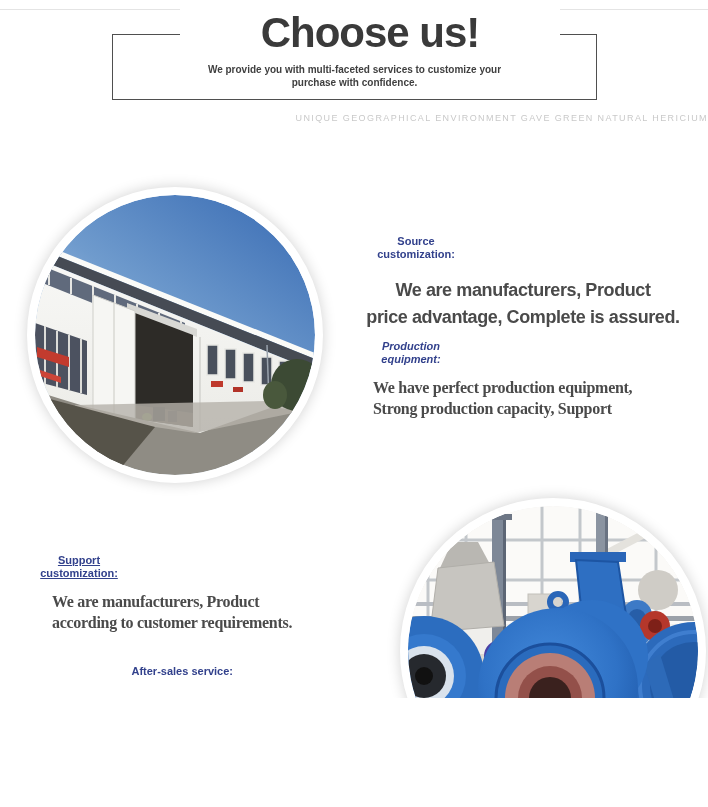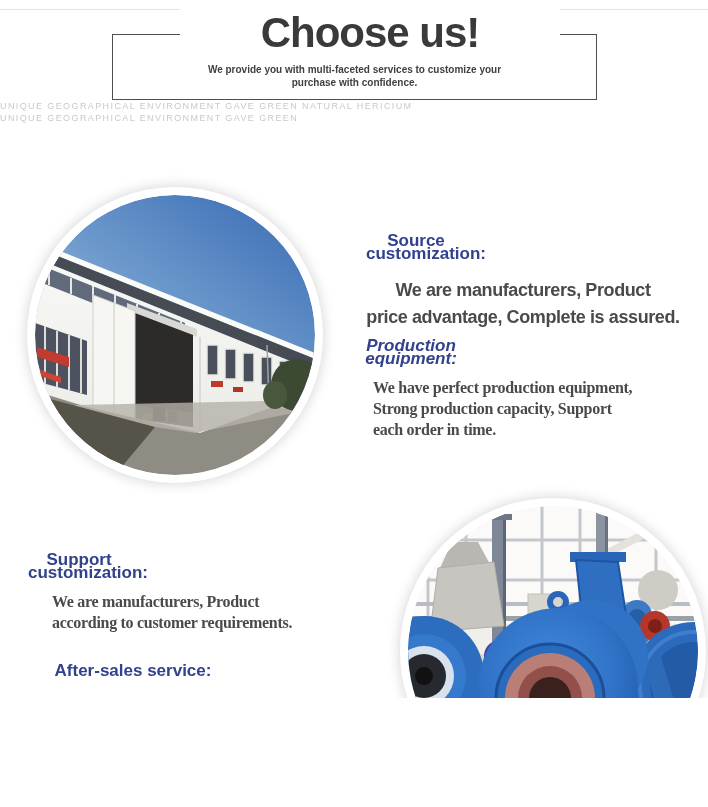--- a/index.html
+++ b/index.html
@@ -19,40 +19,40 @@
     position:absolute; left:180px; top:0; width:380px; height:58px;
     background:#fff; text-align:center; line-height:58px;
     font-size:42px; font-weight:bold; letter-spacing:-1px;
     color:var(--heading-text,#3a3a3a); z-index:2;
   }
   .subtitle {
     position:absolute; left:112px; top:59px; width:485px; text-align:center;
     font-size:10px; font-weight:bold; color:#3f3f3f; line-height:13px; z-index:2;
   }
   .tagline {
-    position:absolute; left:0; top:96px; width:708px; text-align:left;
+    position:absolute; left:0; top:108px; width:708px; text-align:right;
     font-size:9px; color:var(--tagline-gray,#c9c9c9); letter-spacing:1.4px; line-height:12px;
   }
 
   .photo-circle {
     position:absolute; border-radius:50%; border:8px solid #fff;
     box-shadow:0 0 14px rgba(0,0,0,0.18); overflow:hidden; background:#fff;
   }
   .photo-circle svg { display:block; }
   .factory-pos { left:27px; top:183px; width:296px; height:296px; }
   .fans-pos    { left:400px; top:494px; width:306px; height:306px; }
 
   .blue-label {
     position:absolute; color:var(--accent-blue,#32418c);
-    font-size:17px; font-weight:bold; line-height:12.5px; text-align:center;
+    font-size:11px; font-weight:bold; line-height:12.5px; text-align:center;
   }
   .lbl-source     { left:366px; top:231px; width:100px; }
   .lbl-production { left:361px; top:336px; width:100px;font-style:italic; }
-  .lbl-support    { left:28px;  top:550px; width:102px; }
-  .lbl-aftersales { left:33px;  top:661px; width:200px; text-align:center; }
+  .lbl-support    { left:28px;  top:550px; width:102px;text-decoration:underline; }
+  .lbl-aftersales { left:33px;  top:661px; width:200px; text-align:right; }
 
   .big-heading {
     position:absolute; left:345px; top:273px; width:356px; text-align:center;
     font-size:18px; font-weight:bold; letter-spacing:-0.4px;
     color:var(--body-text,#4a4a4a); line-height:27px;
   }
   .body-text {
     position:absolute; font-size:16px; font-weight:bold; letter-spacing:-0.3px;
     color:var(--body-text,#4a4a4a); line-height:21px;font-family:Liberation Serif, serif;
   }
@@ -69,21 +69,20 @@
   <div class="top-hairline"></div>
 
   <div class="header-frame"></div>
   <h1 class="main-title">Choose us!</h1>
   <div class="subtitle">
     <div class="line">We provide you with multi-faceted services to customize your</div>
     <div class="line">purchase with confidence.</div>
   </div>
   <div class="tagline">
     <div class="line">UNIQUE GEOGRAPHICAL ENVIRONMENT GAVE GREEN NATURAL HERICIUM</div>
-    <div class="line">UNIQUE GEOGRAPHICAL ENVIRONMENT GAVE GREEN</div>
   </div>
 
   <div class="photo-circle factory-pos">
     <svg width="280" height="280" viewBox="0 0 280 280">
       <defs>
         <clipPath id="cf">
             <circle cx="140" cy="140" r="140"></circle>
           </clipPath>
         <linearGradient id="skyg" x1="85%" y1="0%" x2="15%" y2="100%">
           <stop offset="0%" stop-color="#3e70b6"></stop>
@@ -155,21 +154,20 @@
     <div class="line">We are manufacturers, Product</div>
     <div class="line">price advantage, Complete is assured.</div>
   </div>
   <div class="blue-label lbl-production">
     <div class="line">Production</div>
     <div class="line">equipment:</div>
   </div>
   <div class="body-text body-production">
     <div class="line">We have perfect production equipment,</div>
     <div class="line">Strong production capacity, Support</div>
-    <div class="line">each order in time.</div>
   </div>
 
   <div class="blue-label lbl-support">
     <div class="line">Support</div>
     <div class="line">customization:</div>
   </div>
   <div class="body-text body-custom">
     <div class="line">We are manufacturers, Product</div>
     <div class="line">according to customer requirements.</div>
   </div>

